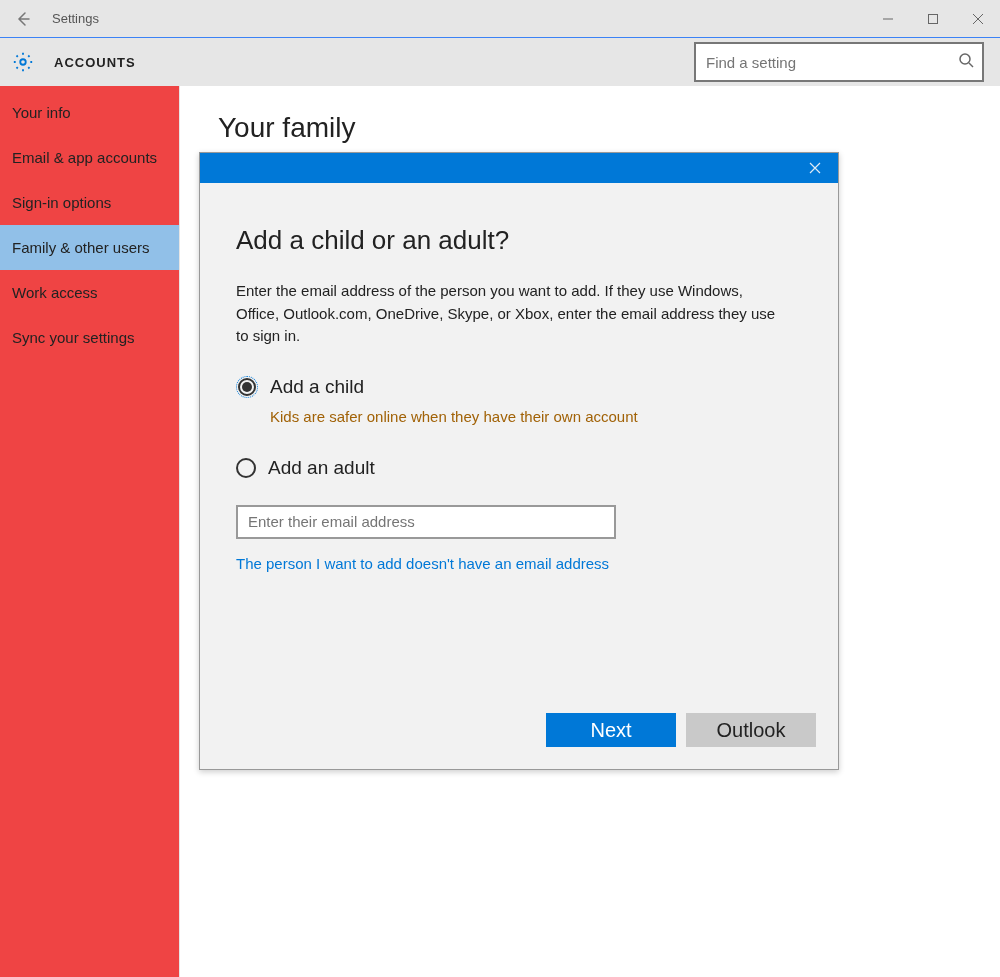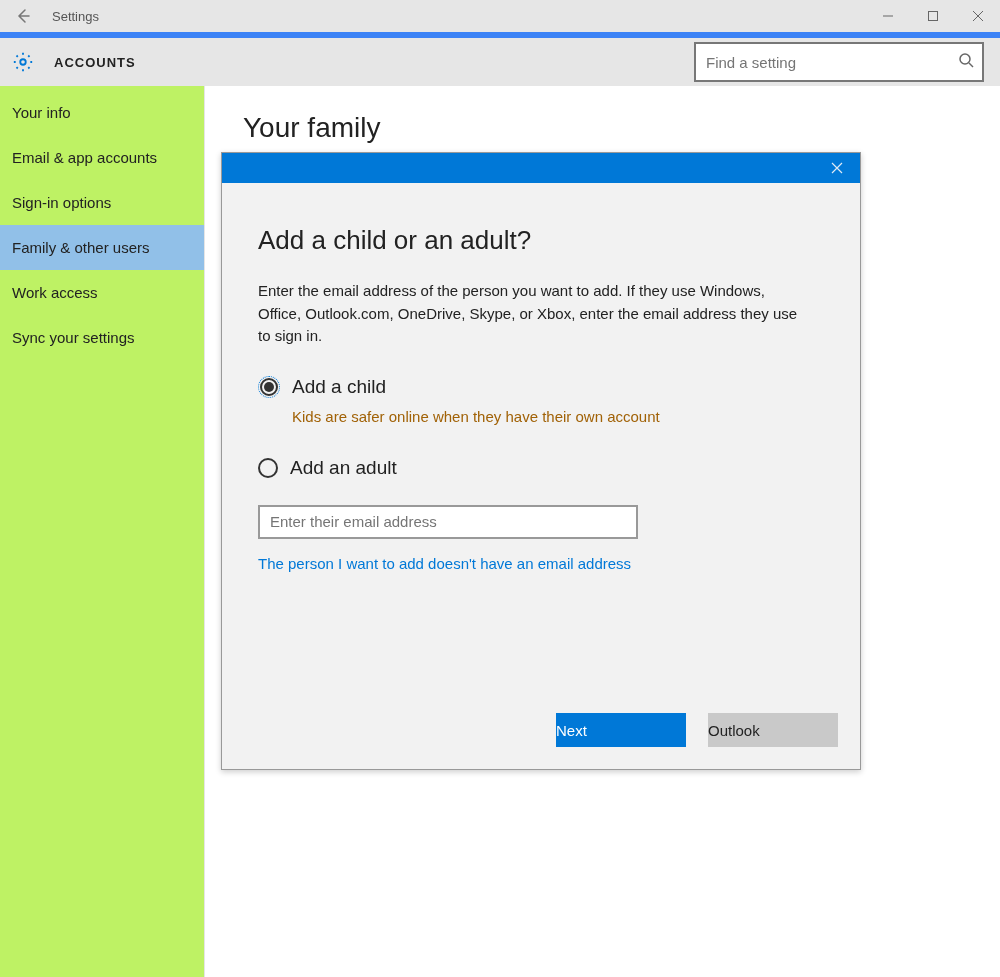--- a/index.html
+++ b/index.html
@@ -1,60 +1,60 @@
 <!DOCTYPE html>
 <html><head>
 <meta charset="utf-8">
 <style>
   * { box-sizing: border-box; margin: 0; padding: 0; font-family: "Segoe UI", Tahoma, sans-serif; }
   body { width: 1000px; height: 977px; background: #fff; overflow: hidden; position: relative; }
 
   
-  .titlebar { height: 38px; background: #e6e6e6; display: flex; align-items: center; border-bottom: 6px solid #3b82f6; }
+  .titlebar { height: 38px; background: #e6e6e6; display: flex; align-items: center; border-bottom: 1px solid #3b82f6; }
   .titlebar .back { width: 46px; height: 38px; display:flex; align-items:center; justify-content:center; color:#555; }
   .titlebar .title { flex: 0 0 auto; font-size: 13px; color:#555; padding-left: 6px; }
   .titlebar .spacer { flex: 1; }
   .winbtn { width: 45px; height: 38px; display:flex; align-items:center; justify-content:center; color:#666; }
   .winbtn svg { stroke:#666; }
 
   
   .header { height: 48px; background: #e6e6e6; display:flex; align-items:center; padding: 0 16px 0 12px; }
   .gear { width: 22px; height:22px; margin-right: 20px; color:#0078d7; display:flex; align-items:center; justify-content:center; }
   .header .section-title { font-weight: 600; letter-spacing: 1px; font-size: 13px; color:#222; }
   .header .spacer { flex:1; }
   .searchbox { width: 290px; height: 40px; border: 2px solid #777; background:#fff; display:flex; align-items:center; padding: 0 8px 0 10px; }
   .searchbox input { flex:1; border:none; outline:none; font-size:15px; color:#666; background:transparent; }
   .searchbox .sicon { color:#666; }
 
   
   .body { display:flex; height: calc(977px - 86px); }
-  .sidebar { width: 205px; background:#bef264; padding-top: 4px; border-right: 1px solid #e5e5e5;}
+  .sidebar { width: 180px; background:#ef4444; padding-top: 4px; border-right: 1px solid #e5e5e5;}
   .sidebar .item { padding: 14px 12px; font-size: 15px; color:#222; cursor:default; }
   .sidebar .item.selected { background:#91c0e8; }
   .main { flex:1; background:#fff; padding: 26px 38px; }
   .main h1 { font-weight: 300; font-size: 28px; color:#222; }
 
   
-  .dialog { position:absolute; left: 221px; top: 152px; width: 640px; height: 618px; background:#f2f2f2; border:1px solid #999; box-shadow: 0 2px 6px rgba(0,0,0,0.2); display:flex; flex-direction:column; }
+  .dialog { position:absolute; left: 199px; top: 152px; width: 640px; height: 618px; background:#f2f2f2; border:1px solid #999; box-shadow: 0 2px 6px rgba(0,0,0,0.2); display:flex; flex-direction:column; }
   .dialog .dlg-titlebar { height: 30px; background:#0078d7; display:flex; align-items:center; justify-content:flex-end; padding-right:6px; }
   .dialog .dlg-close { width: 34px; height: 30px; display:flex; align-items:center; justify-content:center; color:#dfeaf5; }
   .dialog .dlg-body { flex:1; padding: 42px 36px 20px 36px; color:#222; }
   .dialog h2 { font-weight: 400; font-size: 26px; margin-bottom: 24px; }
   .dialog .desc { font-size: 15px; line-height: 1.5; margin-bottom: 28px; max-width: 540px; }
   .radio-row { display:flex; align-items:center; margin-bottom: 10px; }
   .radio-outer { width:20px; height:20px; border-radius:50%; border:2px solid #333; display:flex; align-items:center; justify-content:center; margin-right:12px; }
   .radio-outer.selected { border:1px dotted #0078d7; padding:1px; width:22px; height:22px; }
   .radio-outer.selected .radio-border { width:18px; height:18px; border-radius:50%; border:2px solid #333; display:flex; align-items:center; justify-content:center;}
   .radio-inner { width:10px; height:10px; border-radius:50%; background:#333; }
   .radio-label { font-size:19px; }
   .radio-sub { font-size:15px; margin-left: 34px; margin-bottom: 32px; color:#a16207; }
   .email-input { width: 380px; height: 34px; border:2px solid #999; background:#fff; padding: 0 10px; font-size:15px; color:#888; margin-top: 16px; margin-bottom: 16px; outline:none; }
   .link { color:#0078d7; font-size:15px; cursor:default; }
   .dlg-footer { display:flex; justify-content:flex-end; gap:10px; padding: 0 22px 22px 0; }
-  .btn { width: 130px; height: 34px; border:none; font-size:15px; display:flex; align-items:center; justify-content:flex-start; cursor:default;margin-left:12px; }
+  .btn { width: 130px; height: 34px; border:none; font-size:20px; display:flex; align-items:center; justify-content:center; cursor:default; }
   .btn.primary { background:#0078d7; color:#fff; }
   .btn.secondary { background:#c9c9c9; color:#222; }
 </style>
 </head>
 <body>
 
 <div class="titlebar">
   <div class="back">
     <svg width="16" height="16" viewBox="0 0 16 16">
         <path d="M10 2 L4 8 L10 14 M4 8 H14" stroke="#777" stroke-width="1.5" fill="none" stroke-linecap="round"></path>

